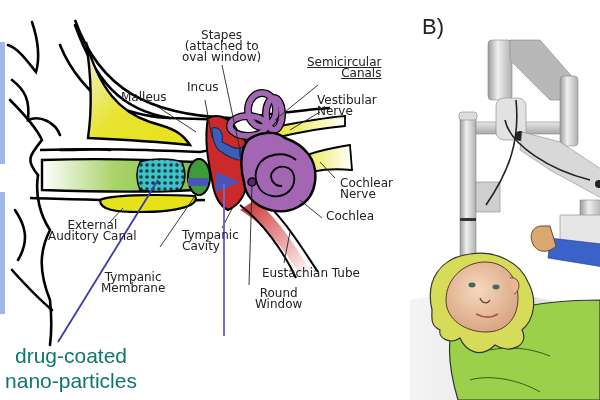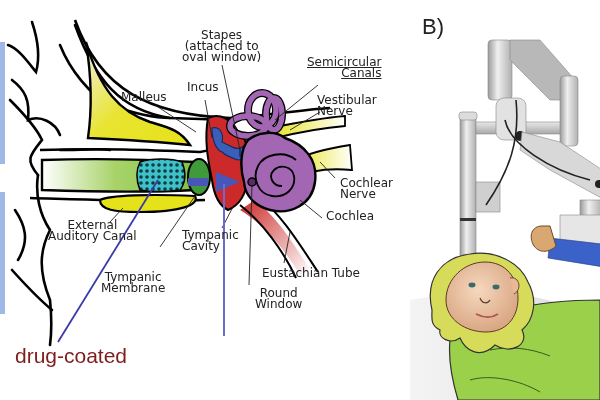--- a/index.html
+++ b/index.html
@@ -4,21 +4,21 @@
 <style>
   html, body { margin: 0; padding: 0; background: #ffffff; }
   body { width: 600px; height: 400px; overflow: hidden; position: relative; font-family: "DejaVu Sans", sans-serif; }
   .panel { position: absolute; top: 0; }
   #panel-a { left: 0; width: 410px; height: 400px; }
   #panel-b { left: 410px; width: 190px; height: 400px; }
   svg { position: absolute; left: 0; top: 0; }
   .lbl { position: absolute; font-size: 12px; line-height: 11px; color: #222; white-space: nowrap; font-family: "DejaVu Sans", sans-serif; }
   .lbl.c { text-align: center; }
   .lbl.r { text-align: right; text-decoration: underline; }
-  .big { position: absolute; font-size: 21px; line-height: 25px; color: #7f1d1d; text-align: center; white-space: nowrap; font-family: "Liberation Sans", sans-serif; }
+  .big { position: absolute; font-size: 21px; line-height: 25px; color: #0f766e; text-align: center; white-space: nowrap; font-family: "Liberation Sans", sans-serif; }
   .panel-letter { position: absolute; font-size: 22px; color: #222; font-family: "Liberation Sans", sans-serif; }
 </style>
 </head>
 <body>
 
 <div class="panel" id="panel-a">
   <svg width="410" height="400" viewBox="0 0 410 400">
     <defs>
       <linearGradient id="canalGrad" x1="0" x2="1" y1="0" y2="0">
         <stop offset="0" stop-color="#ffffff"></stop>
@@ -162,20 +162,21 @@
     <div>Membrane</div>
   </div>
   <div class="lbl" style="left:262px; top:268px;text-align:center;">Eustachian Tube</div>
   <div class="lbl c" style="left:211px; top:288px;margin-left:44px;">
     <div>Round</div>
     <div>Window</div>
   </div>
 
   <div class="big" style="left:0px; top:343px; width:142px;">
     <div>drug-coated</div>
+    <div>nano-particles</div>
   </div>
 </div>
 
 <div class="panel" id="panel-b">
   <div class="panel-letter" style="left:12px; top:14px;">B)</div>
   <svg width="190" height="400" viewBox="0 0 190 400">
     <defs>
       <linearGradient id="metal" x1="0" x2="1" y1="0" y2="0">
         <stop offset="0" stop-color="#9a9a9a"></stop>
         <stop offset="0.4" stop-color="#efefef"></stop>

